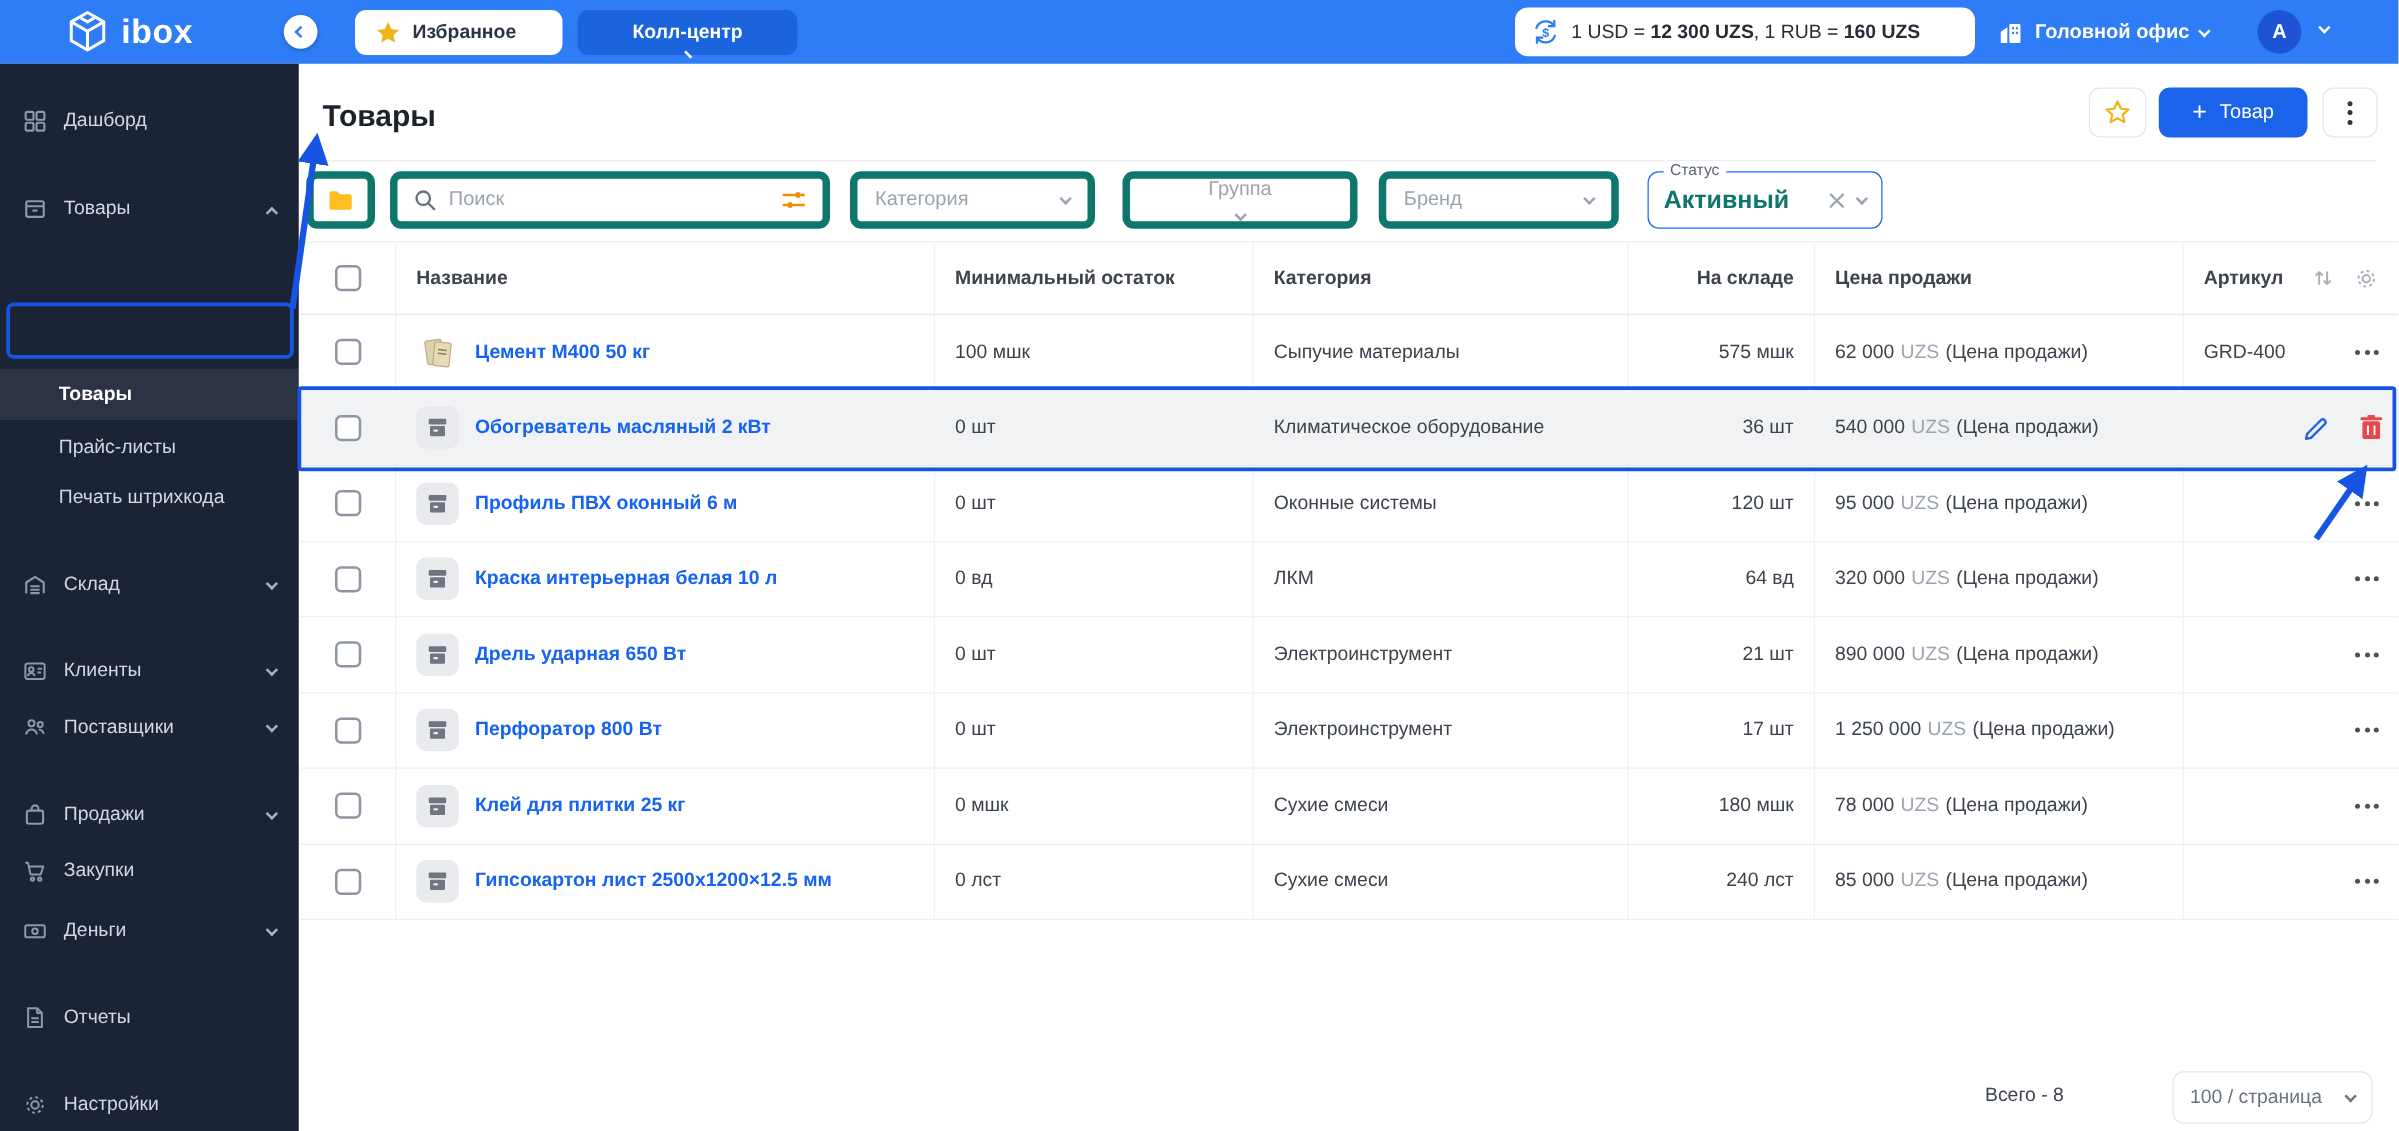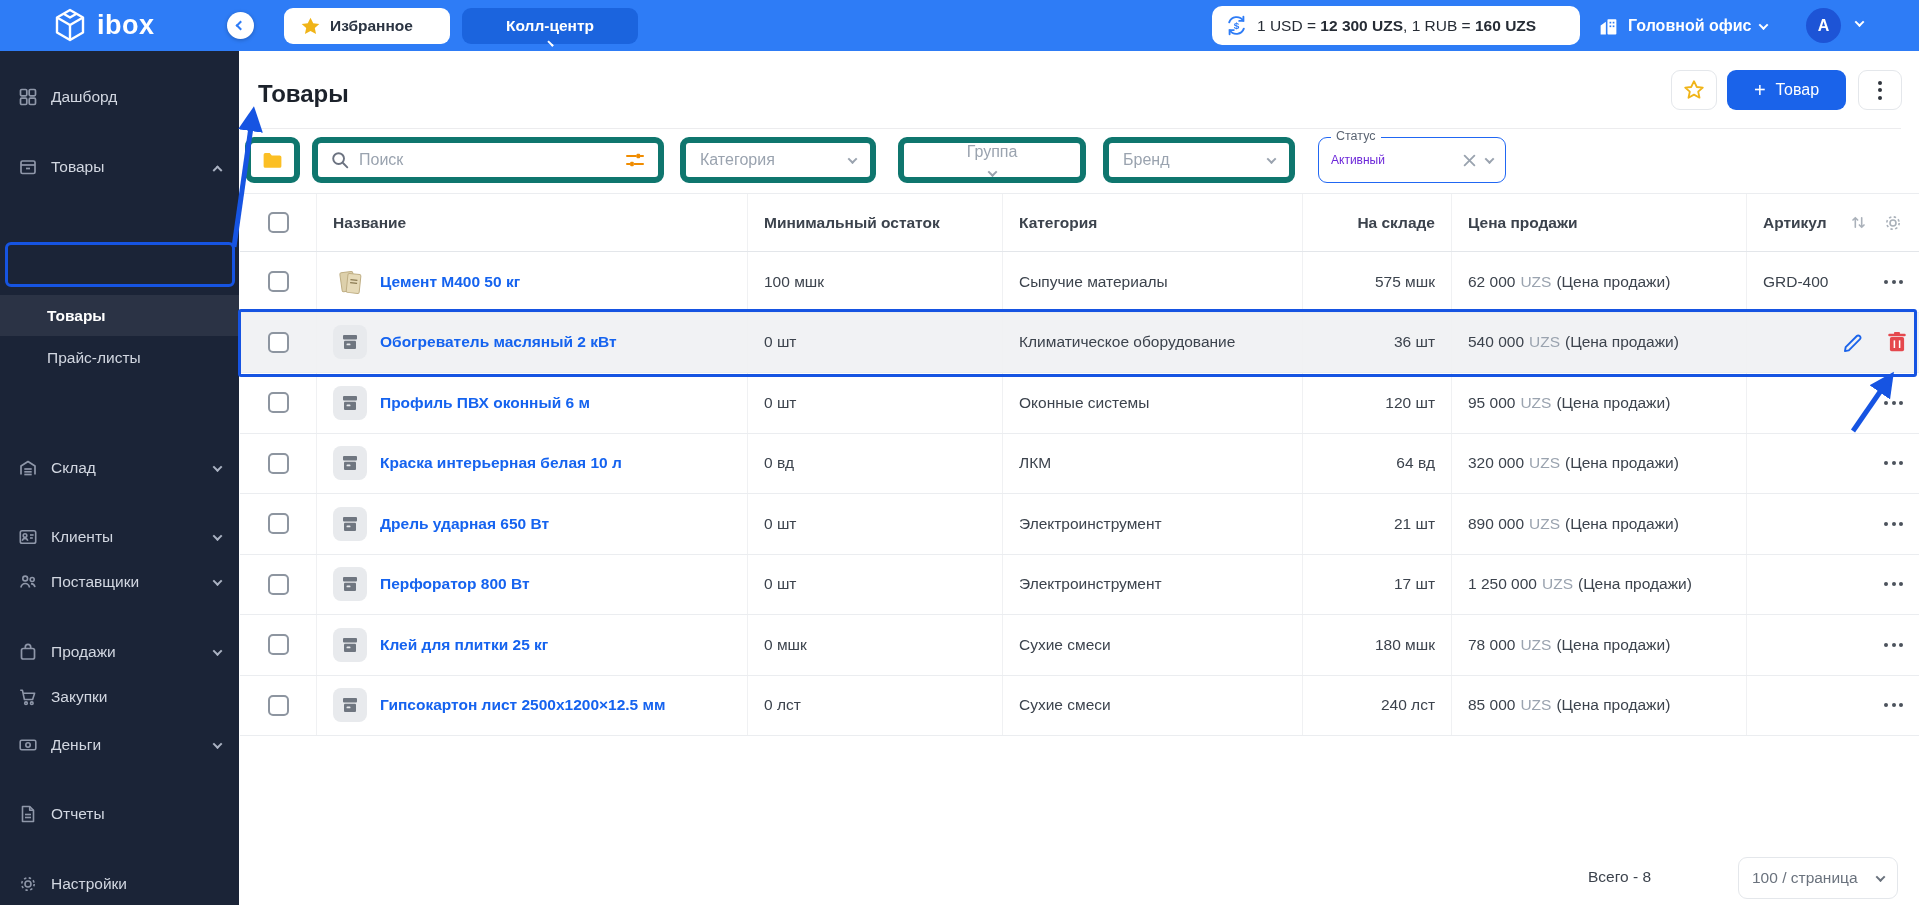--- a/index.html
+++ b/index.html
@@ -50,21 +50,21 @@
   
   .fbox { position:absolute; top:137px; height:46px; background:#fff; border:6px solid #0f766e; border-radius:9px; }
   .folder-btn { left:245px; width:55px; display:flex; align-items:center; justify-content:center; }
   .searchbox { left:312px; width:352px; display:flex; align-items:center; padding:0 12px; gap:9px; }
   .searchbox input { border:none; outline:none; flex:1; font-size:16px; color:#3c434d; font-family:inherit; }
   .searchbox input::placeholder { color:#9aa3af; }
   .sel { display:flex; align-items:center; justify-content:space-between; padding:0 14px; font-size:16px; color:#9aa3af; }
   .sel-cat { left:680px; width:196px; } .sel-grp { left:898px; width:188px;flex-direction:column; } .sel-brand { left:1103px; width:192px; }
   .status-box { left:1318px; width:188px; border:1.8px solid #2167f3; display:flex; align-items:center; padding:0 12px; }
   .status-label { position:absolute; left:12px; top:-9px; background:#fff; padding:0 5px; font-size:12.5px; color:#5a6472; }
-  .status-val { flex:1; font-size:12px; color:#6d28d9; }
+  .status-val { flex:1; font-size:20px; color:#0f766e;font-weight:bold; }
   .status-icons { display:flex; align-items:center; gap:10px; color:#9aa3af; }
 
   
   .tbl { position:absolute; left:240px; top:193px; width:1679px; }
   .trow { display:flex; width:1679px; border-bottom:1px solid #ebedf0; background:#fff; }
   .thead { height:59px; border-top:1px solid #ebedf0; border-bottom:1px solid #e3e6ea; font-weight:600; color:#20262e; }
   .tbody-row { height:60.5px; }
   .cell { display:flex; align-items:center; padding:0 16px; font-size:15.5px; color:#3c434d; border-right:1px solid #f0f1f3; }
   .cell:last-child { border-right:none; }
   .c0 { width:77px; justify-content:center; }
@@ -209,20 +209,23 @@
     </div>
 
     <div class="sitem sub sub-active" style="top:244px;height:41px">
       <span>Товары</span>
     </div>
 
     <div class="sitem sub" style="top:287px">
       <span>Прайс-листы</span>
     </div>
 
+    <div class="sitem sub" style="top:327px">
+      <span>Печать штрихкода</span>
+    </div>
 
     <div class="sitem" style="top:397px">
       <span class="micon">
         <svg width="20" height="20" viewBox="0 0 20 20">
             <g fill="none" stroke="currentColor" stroke-width="1.7" stroke-linejoin="round">
               <path d="M3 16.5V8l7-4.5L17 8v8.5"></path>
               <line x1="6.3" y1="11" x2="13.7" y2="11"></line>
               <line x1="6.3" y1="13.8" x2="13.7" y2="13.8"></line>
               <line x1="6.3" y1="16.5" x2="13.7" y2="16.5"></line>
             </g>

